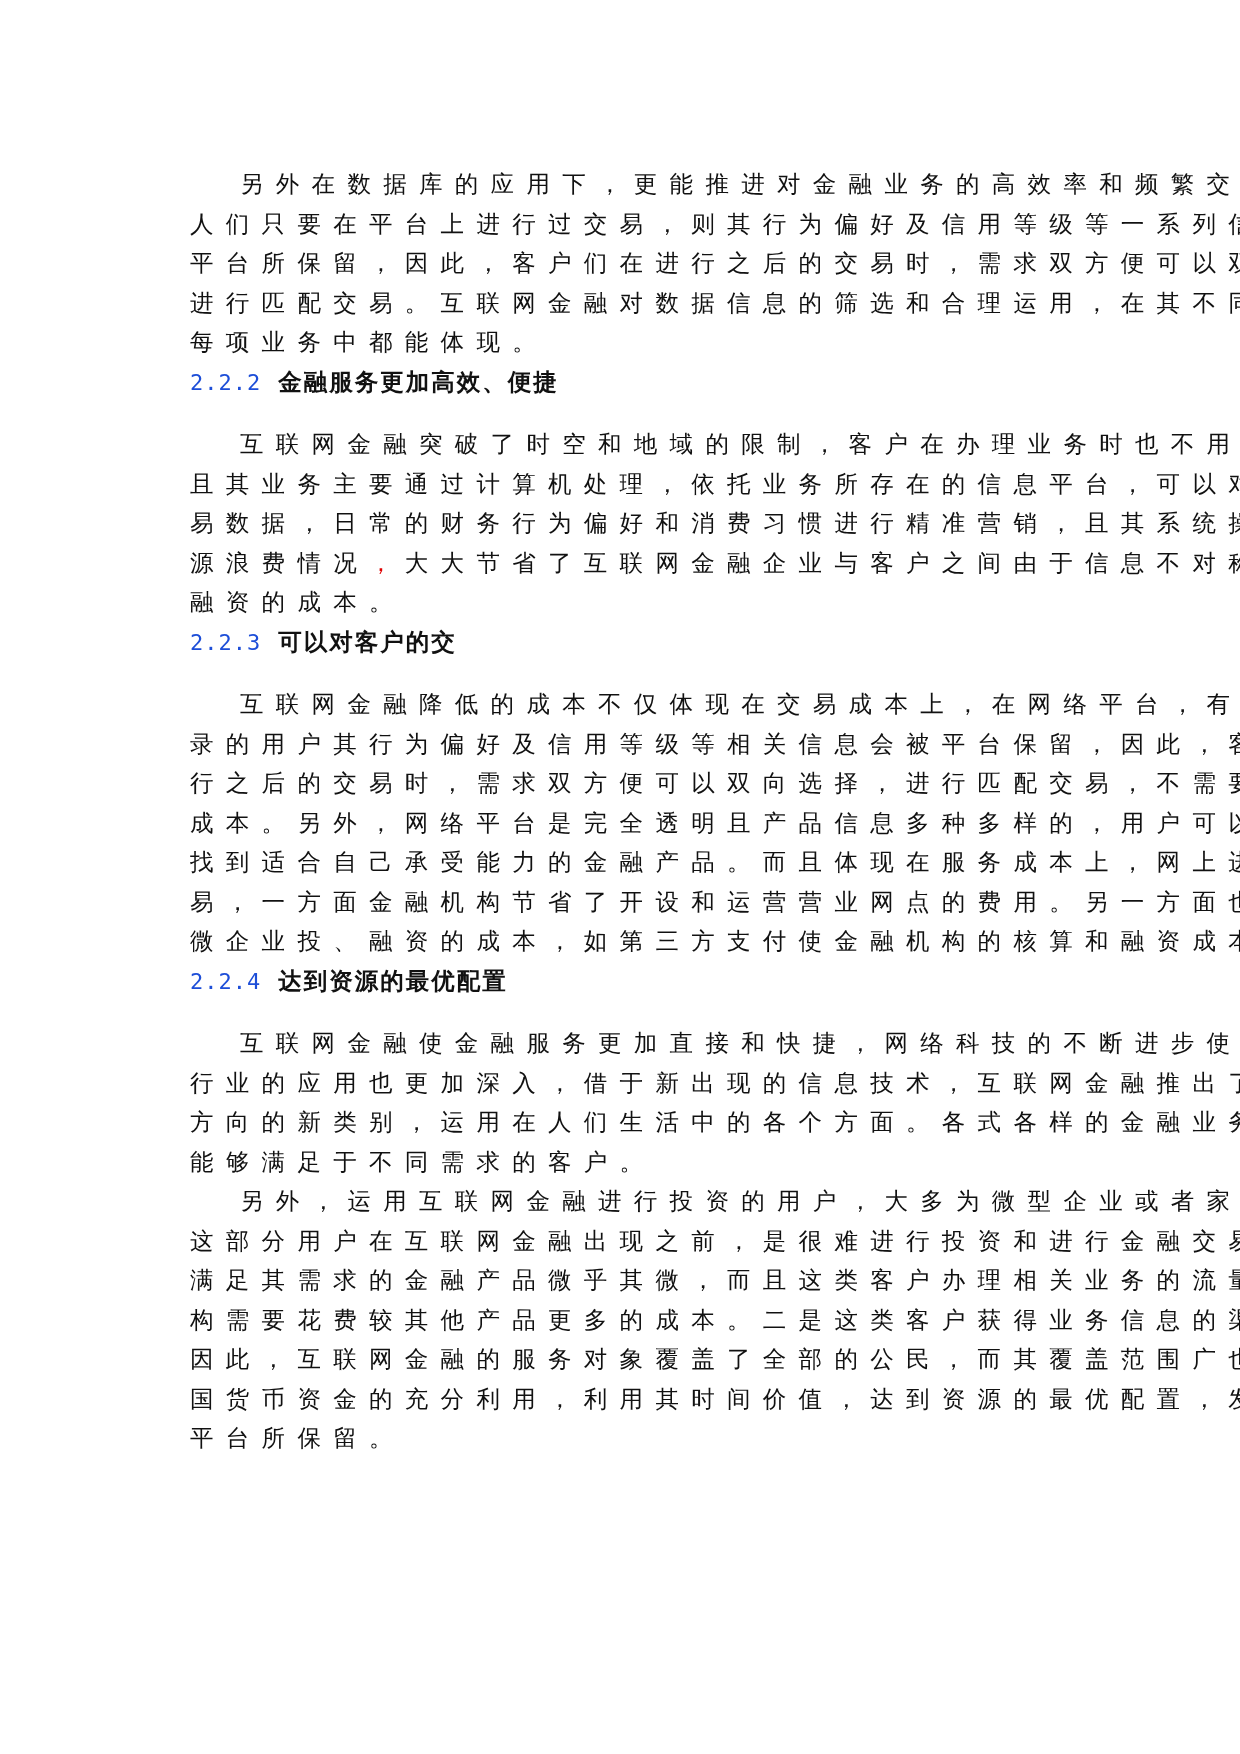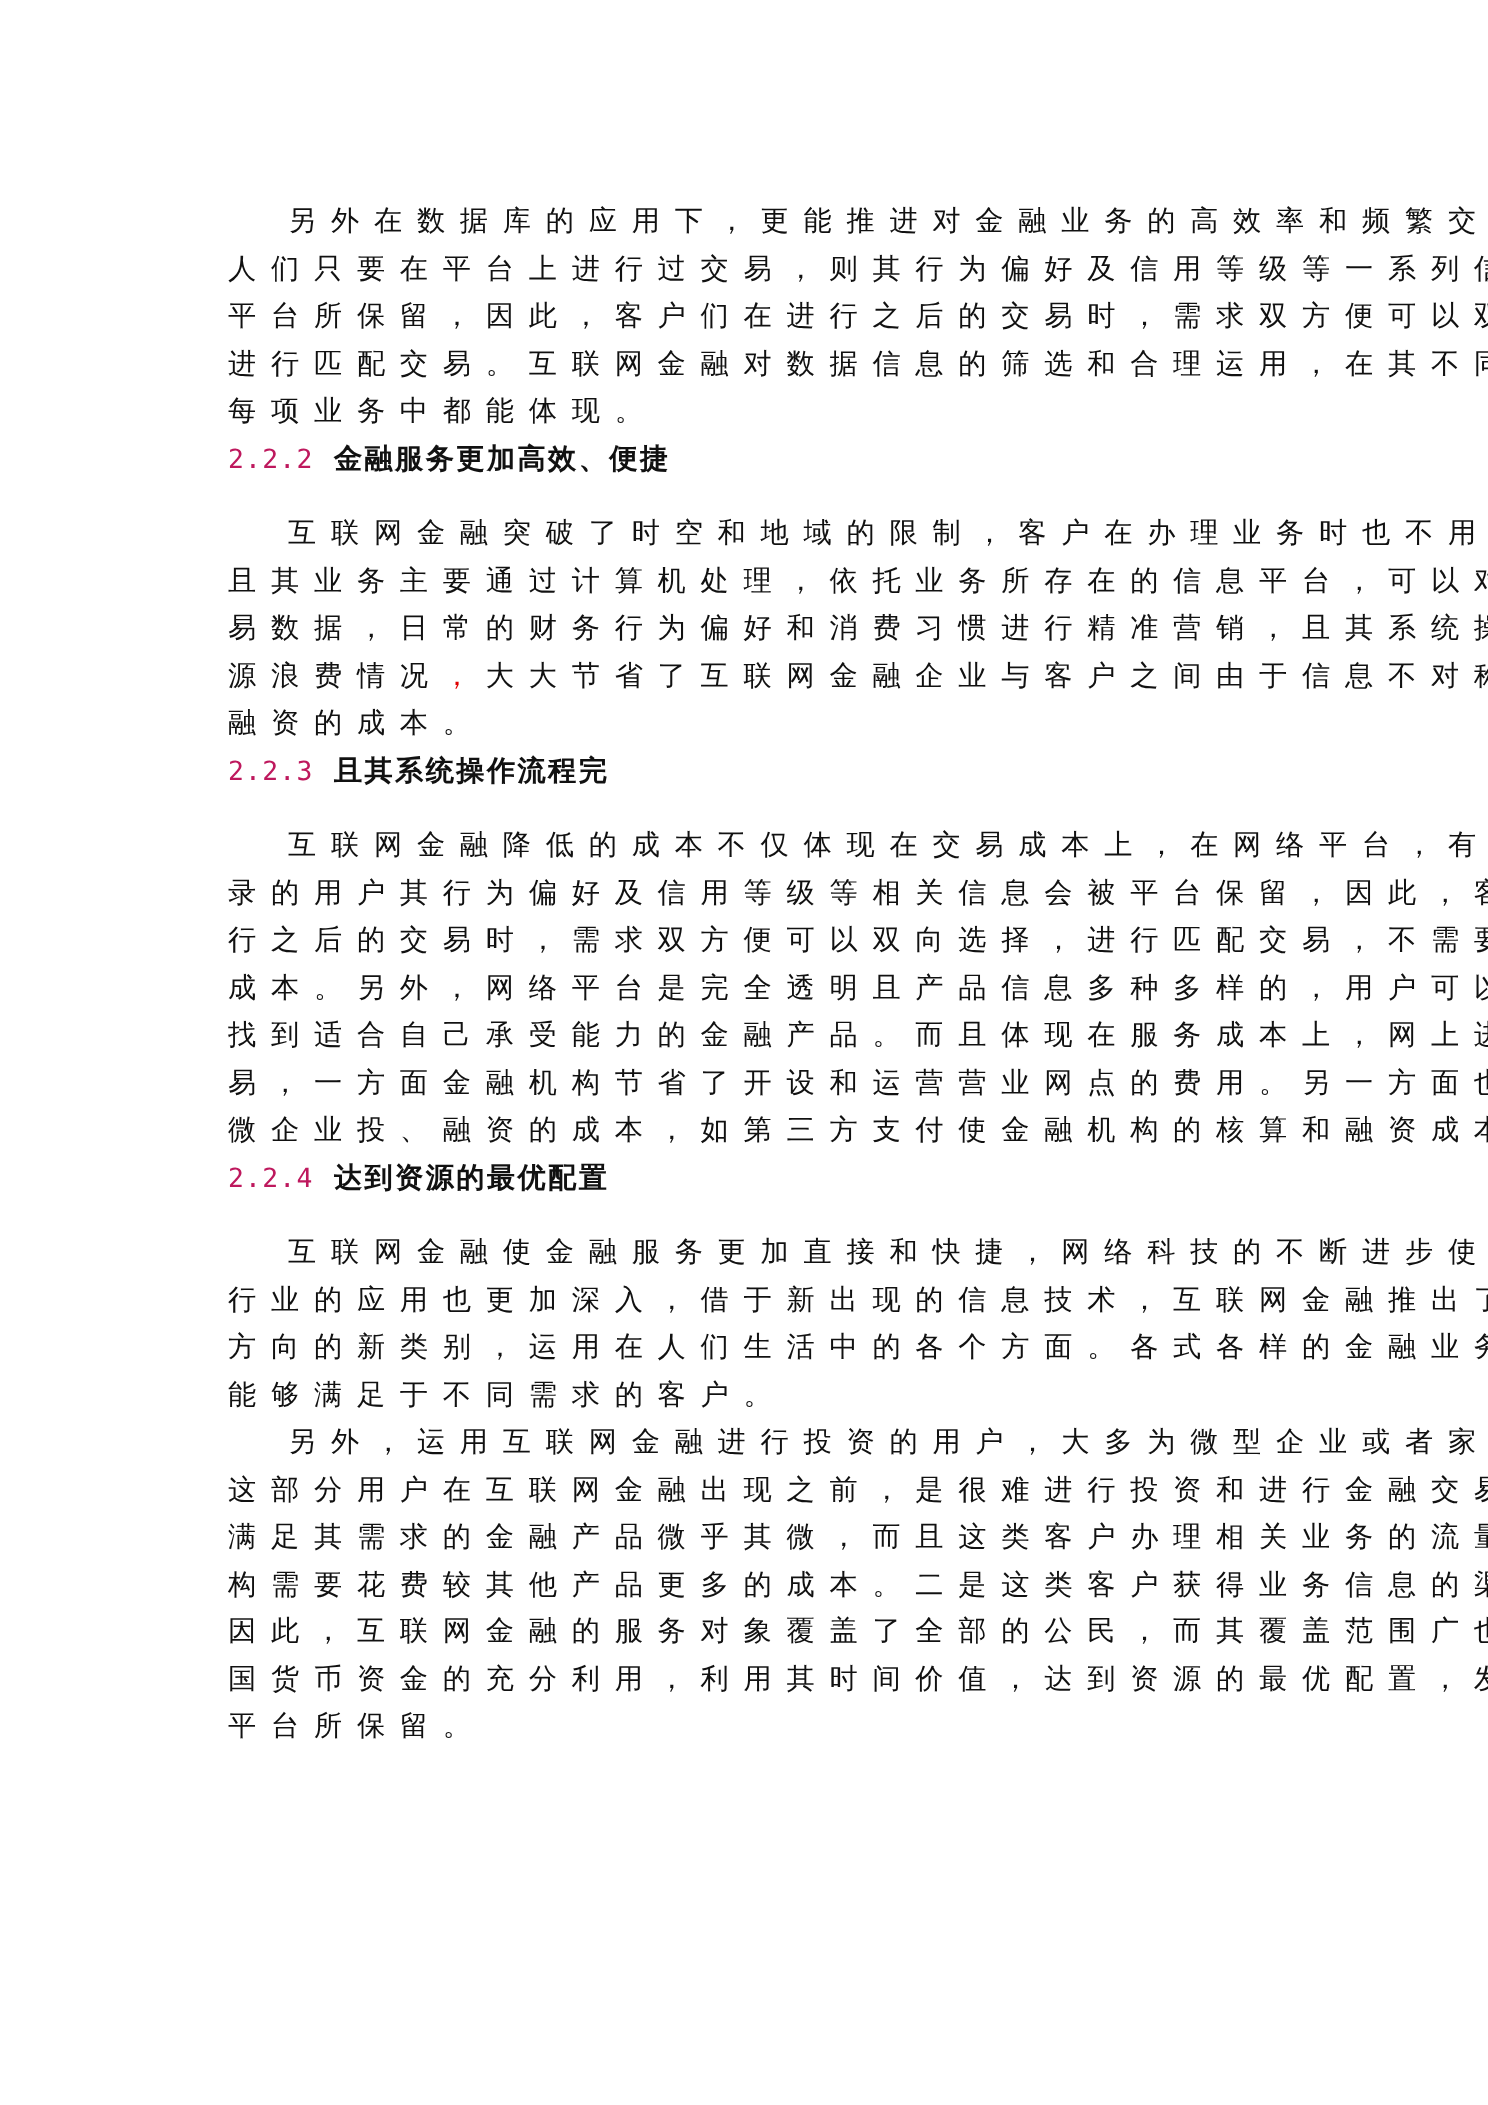--- a/index.html
+++ b/index.html
@@ -36,21 +36,21 @@
       line-height: 39.5px;
       font-size: 23.5px;
       white-space: nowrap;
       margin-bottom: 23px;
     }
     .heading .num {
       font-family: "DejaVu Sans Mono", "Liberation Mono", monospace;
       font-size: 22px;
       letter-spacing: 1px;
       font-weight: normal;
-      color: #be185d;
+      color: #1d4ed8;
     }
     .heading .title {
       font-family: "DejaVu Sans", "Liberation Sans", sans-serif;
       font-weight: bold;
       letter-spacing: 2px;
       font-size: 23.5px;
       margin-left: 17px;
     }
     .red {
       color: #e00000;
@@ -74,21 +74,21 @@
   </div>
   <div>
     <div class="line indent">互联网金融突破了时空和地域的限制，客户在办理业务时也不用排队等候，</div>
     <div class="line">且其业务主要通过计算机处理，依托业务所存在的信息平台，可以对客户的交</div>
     <div class="line">易数据，日常的财务行为偏好和消费习惯进行精准营销，且其系统操作流程完</div>
     <div class="line"><span>源浪费情况</span><span class="red">，</span><span>大大节省了互联网金融企业与客户之间由于信息不对称所造成的资</span></div>
     <div class="line">融资的成本。</div>
   </div>
 
   <div class="heading">
-    <span class="num">2.2.3</span><span class="title">且其系统操作流程完</span>
+    <span class="num">2.2.3</span><span class="title">可以对客户的交</span>
   </div>
   <div>
     <div class="line indent">互联网金融降低的成本不仅体现在交易成本上，在网络平台，有过交易记</div>
     <div class="line">录的用户其行为偏好及信用等级等相关信息会被平台保留，因此，客户们在进</div>
     <div class="line">行之后的交易时，需求双方便可以双向选择，进行匹配交易，不需要任何交易</div>
     <div class="line">成本。另外，网络平台是完全透明且产品信息多种多样的，用户可以在平台上</div>
     <div class="line">找到适合自己承受能力的金融产品。而且体现在服务成本上，网上进行金融交</div>
     <div class="line">易，一方面金融机构节省了开设和运营营业网点的费用。另一方面也降低了小</div>
     <div class="line">微企业投、融资的成本，如第三方支付使金融机构的核算和融资成本降低。</div>
   </div>

